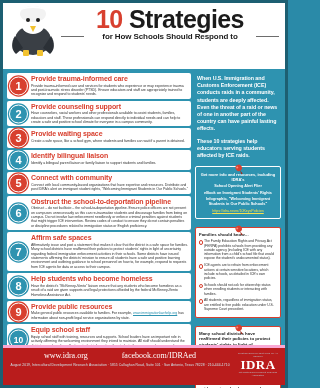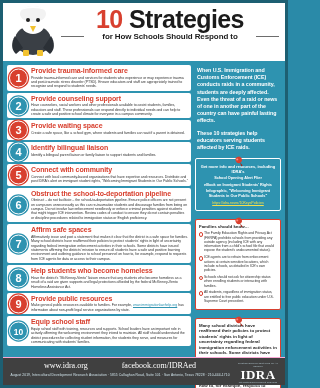--- a/index.html
+++ b/index.html
@@ -12,21 +12,21 @@
   .page {
     position: relative;
     width: 288px; height: 388px;
     background: #2e93b0;
     border: 3px solid #1d5f72;
   }
 
   
   .header {
     position: relative;
-    height: 58px;
+    height: 66px;
     background: #ffffff;
     padding: 3px 6px 3px 58px;
     text-align: center;
   }
   .eagle {
     position: absolute;
     left: 6px; top: 1px;
     width: 48px; height: 54px;
   }
   .title-main {
@@ -190,23 +190,23 @@
     position: absolute;
     width: 11px; height: 11px;
     left: 50%; top: -6px;
     transform: translateX(-50%) rotate(-28deg);
   }
 
   
   .footer {
     position: absolute;
     left: 0; right: 0; bottom: 0;
-    height: 28px;
-    background: #404040;
-    border-top: 1px solid #f9a8d4;
+    height: 40px;
+    background: #b91c1c;
+    border-top: 3px solid #f9a8d4;
     padding: 3px 4px 2px 4px;
   }
   .footer-row {
     display: flex;
     align-items: baseline;
     justify-content: center;
     gap: 34px;
     padding-right: 48px;
   }
   .footer-link {

